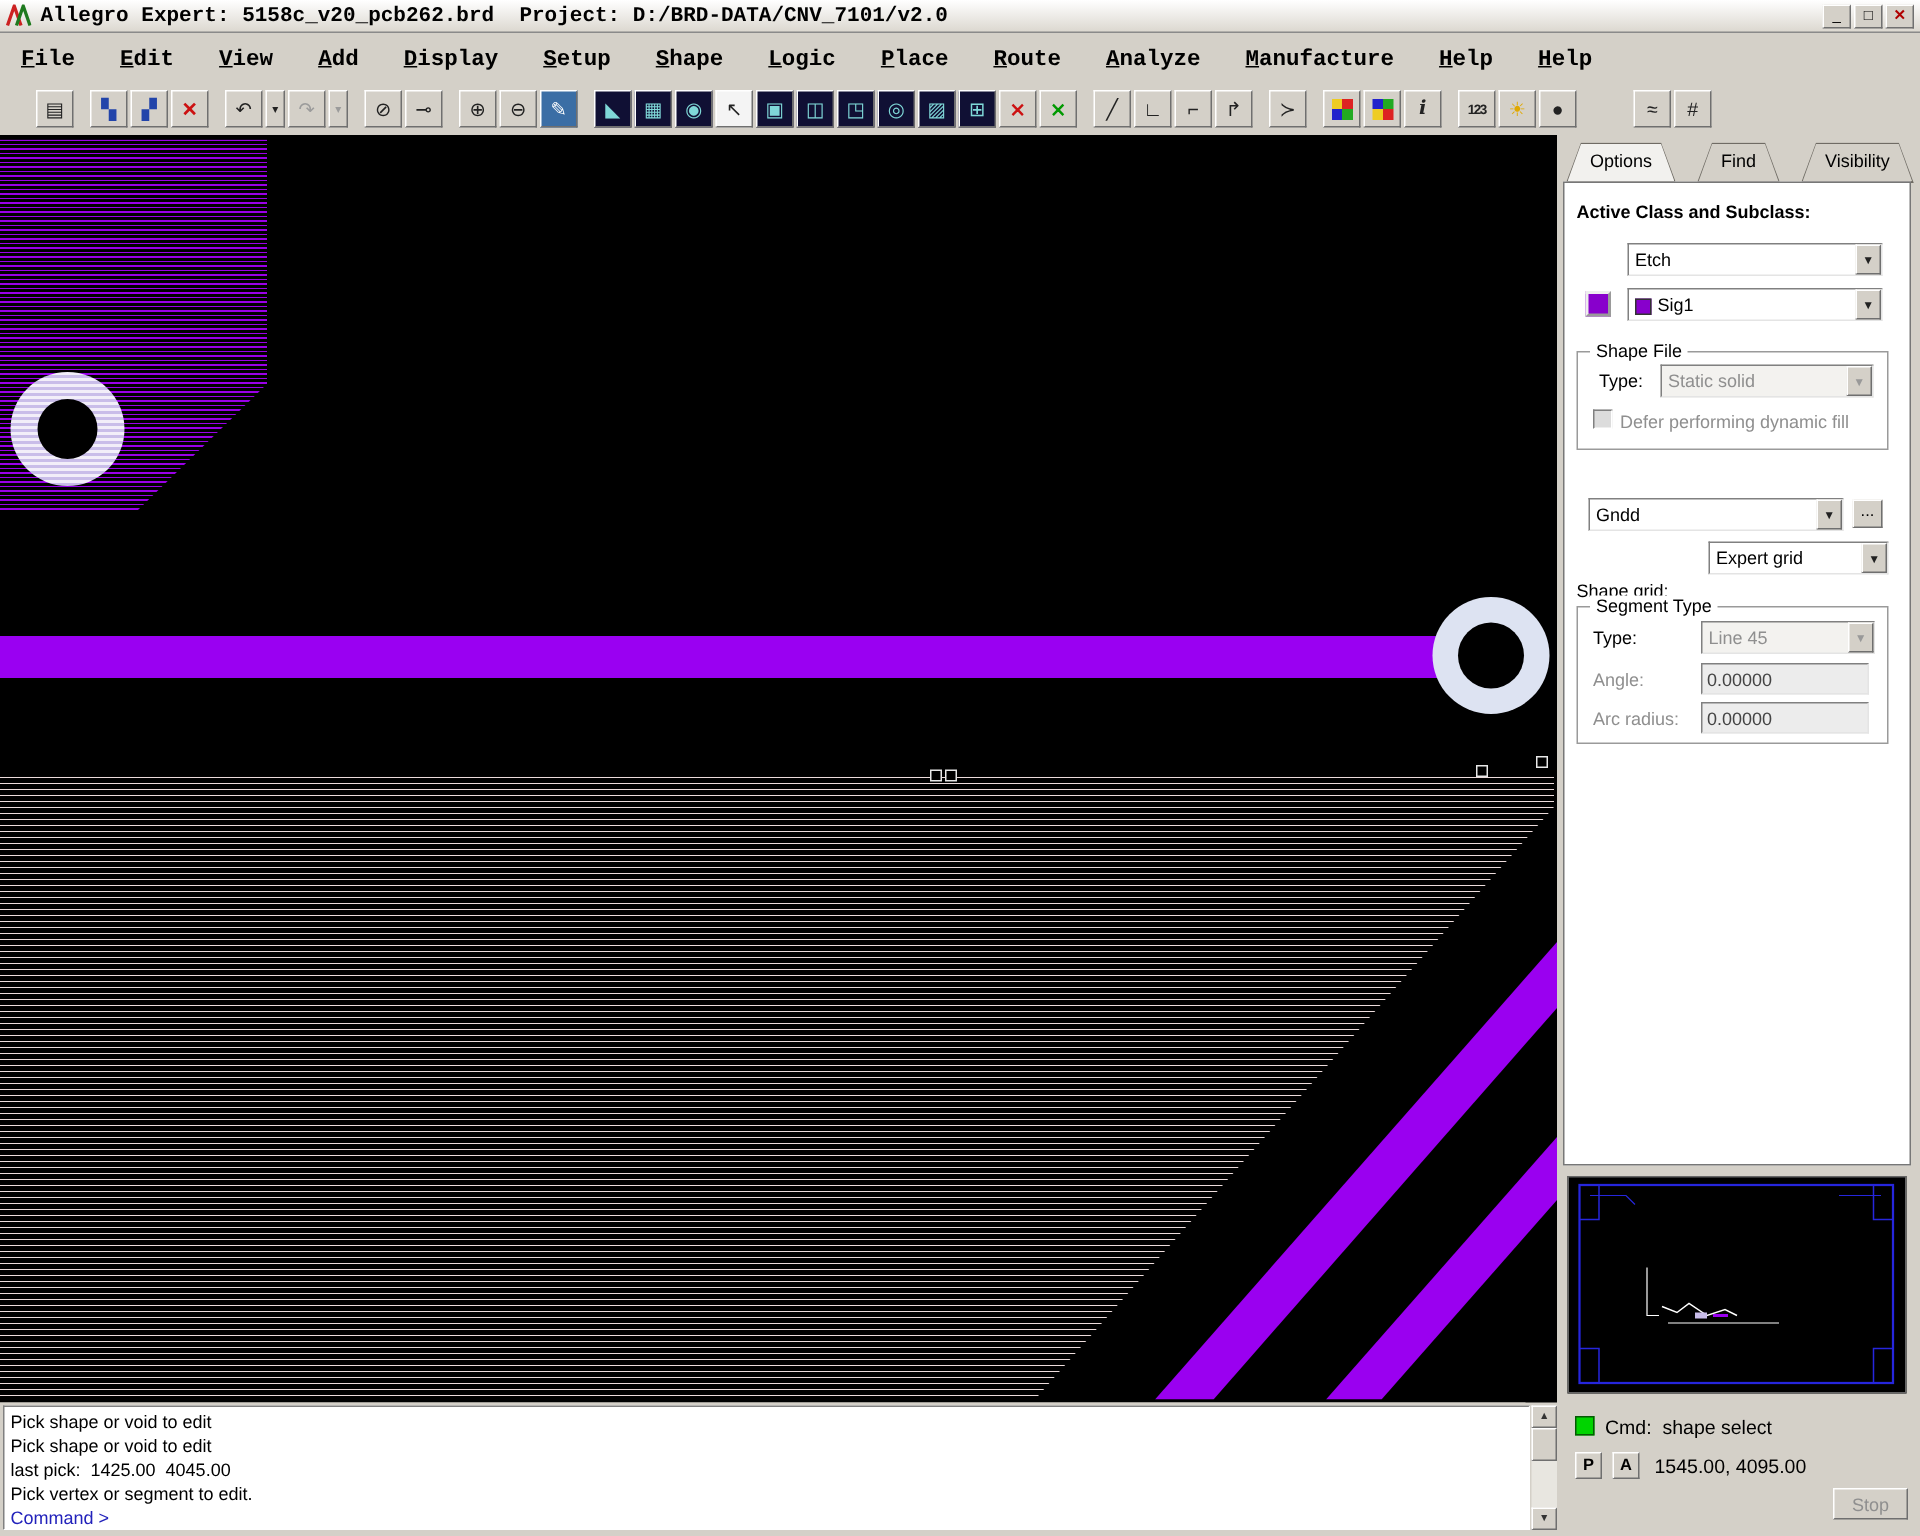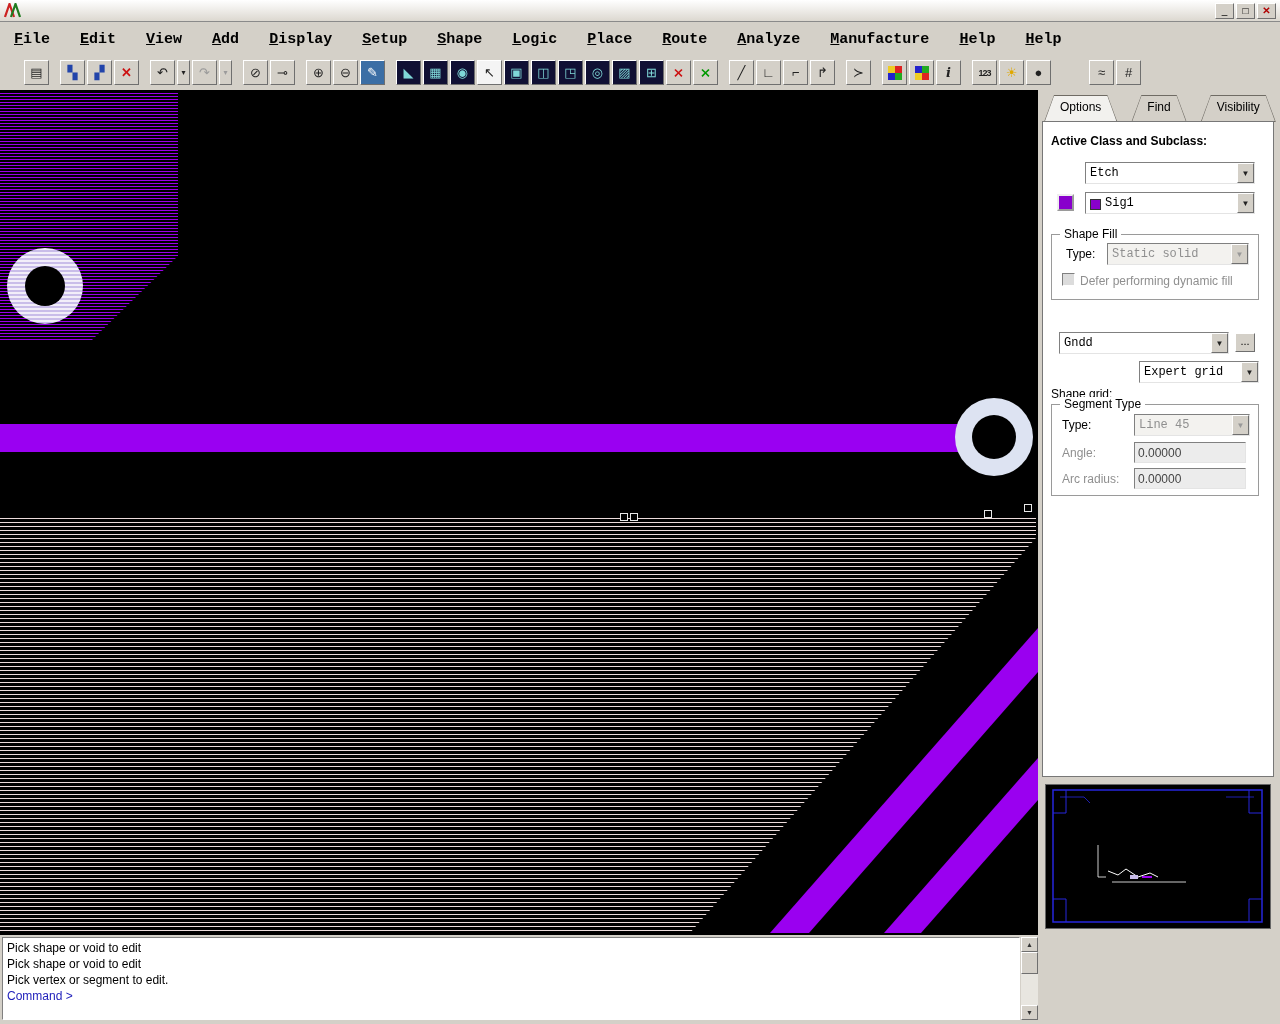--- a/index.html
+++ b/index.html
@@ -74,21 +74,21 @@
     clip-path:polygon(10px 0, calc(100% - 10px) 0, 100% 100%, 0 100%); background:#6f6b64; }
   .tab::before { content:""; position:absolute; inset:1px;
     clip-path:polygon(9px 0, calc(100% - 9px) 0, 100% 100%, 0 100%); background:#d4d0c8; z-index:0; }
   .tab.active::before { background:#f2f1ee; }
   .tab b { position:relative; z-index:1; font-weight:normal; }
   .panel-body { position:absolute; top:31px; left:2px; width:232px; height:656px;
     background:#ffffff; border:1px solid #777; font-size:12px; }
   .pb-label { position:absolute; white-space:nowrap; }
   .combo { position:absolute; height:22px; background:#fff; border:1px solid;
     border-color:#808080 #e4e4e4 #e4e4e4 #808080; display:flex; align-items:center; font-size:12px; }
-  .combo .cv { flex:1; padding:0 4px; white-space:nowrap; overflow:hidden; display:flex; align-items:flex-end; gap:4px;font-family:Liberation Mono, monospace; }
+  .combo .cv { flex:1; padding:0 4px; white-space:nowrap; overflow:hidden; display:flex; align-items:flex-end; gap:4px; }
   .combo .cb { width:17px; height:100%; background:#d4d0c8; display:flex; align-items:center;
     justify-content:center; font-size:8px; color:#222; border:1px solid;
     border-color:#fff #6f6f6f #6f6f6f #fff; }
   .combo.disabled { background:#f3f2ef; }
   .combo.disabled .cv { color:#8f8f8f; }
   .combo.disabled .cb { color:#999; }
   .mini-swatch { width:11px; height:11px; background:#8800cc; border:1px solid #333; display:inline-block; }
   .swatch-btn { position:absolute; width:17px; height:17px; background:#8800cc;
     border:2px outset #eee; cursor:default; }
   .grp { position:absolute; border:1px solid #9a9a9a; }
@@ -127,20 +127,21 @@
 </head>
 <body>
 
 <div class="titlebar">
   <span class="logo">
     <svg width="17" height="15" viewBox="0 0 17 15">
       <path d="M1 14 L5.5 1 L10 14" fill="none" stroke="#cc2222" stroke-width="2.2"></path>
       <path d="M7 14 L11.5 1 L16 14" fill="none" stroke="#1f7a1f" stroke-width="2.2"></path>
     </svg>
   </span>
+  <span class="ttl">Allegro Expert: 5158c_v20_pcb262.brd  Project: D:/BRD-DATA/CNV_7101/v2.0</span>
   <span class="winbtns">
     <span class="wbtn">_</span>
     <span class="wbtn">□</span>
     <span class="wbtn close">✕</span>
   </span>
 </div>
 
 <div class="menubar">
   <span class="menu-item">File</span>
   <span class="menu-item">Edit</span>
@@ -319,21 +320,21 @@
     <span class="swatch-btn" style="left:14px; top:72px;"></span>
     <div class="combo" style="left:42px; top:70px; width:170px;">
       <span class="cv">
           <span class="mini-swatch"></span>
           <span>Sig1</span>
         </span>
       <span class="cb">▼</span>
     </div>
 
     <div class="grp" style="left:8px; top:112px; width:208px; height:66px;">
-      <span class="glabel">Shape Fill</span>
+      <span class="glabel">Shape File</span>
       <span class="pb-label" style="left:14px; top:12px;">Type:</span>
       <div class="combo disabled" style="left:55px; top:8px; width:142px;">
         <span class="cv">
             <span>Static solid</span>
           </span>
         <span class="cb">▼</span>
       </div>
       <span class="chk" style="left:10px; top:38px;"></span>
       <span class="pb-label gray-text" style="left:28px; top:39px;">Defer performing dynamic fill</span>
     </div>
@@ -385,22 +386,31 @@
       <rect x="84" y="90" width="8" height="4" fill="#c8bce9"></rect>
       <path d="M96 92 l10 0" stroke="#9a00f0" stroke-width="2"></path>
     </svg>
   </div>
 </div>
 
 <div class="bottombar">
   <div class="console">
     <div class="cline">Pick shape or void to edit</div>
     <div class="cline">Pick shape or void to edit</div>
+    <div class="cline">last pick:  1425.00  4045.00</div>
     <div class="cline">Pick vertex or segment to edit.</div>
     <div class="cline cmd">Command &gt;</div>
   </div>
   <div class="vscroll">
     <span class="vs-btn" style="top:0;">▲</span>
     <span class="vs-thumb"></span>
     <span class="vs-btn" style="bottom:0;">▼</span>
   </div>
 
+  <div class="status">
+    <span class="green-sq"></span>
+    <span class="cmd-line"><span>Cmd:</span>  <span>shape select</span></span>
+    <span class="pa-btn" style="left:5px; top:33px;">P</span>
+    <span class="pa-btn" style="left:30px; top:33px;">A</span>
+    <span class="coords">1545.00, 4095.00</span>
+    <button class="stop-btn">Stop</button>
+  </div>
 </div>
 
 </body></html>

